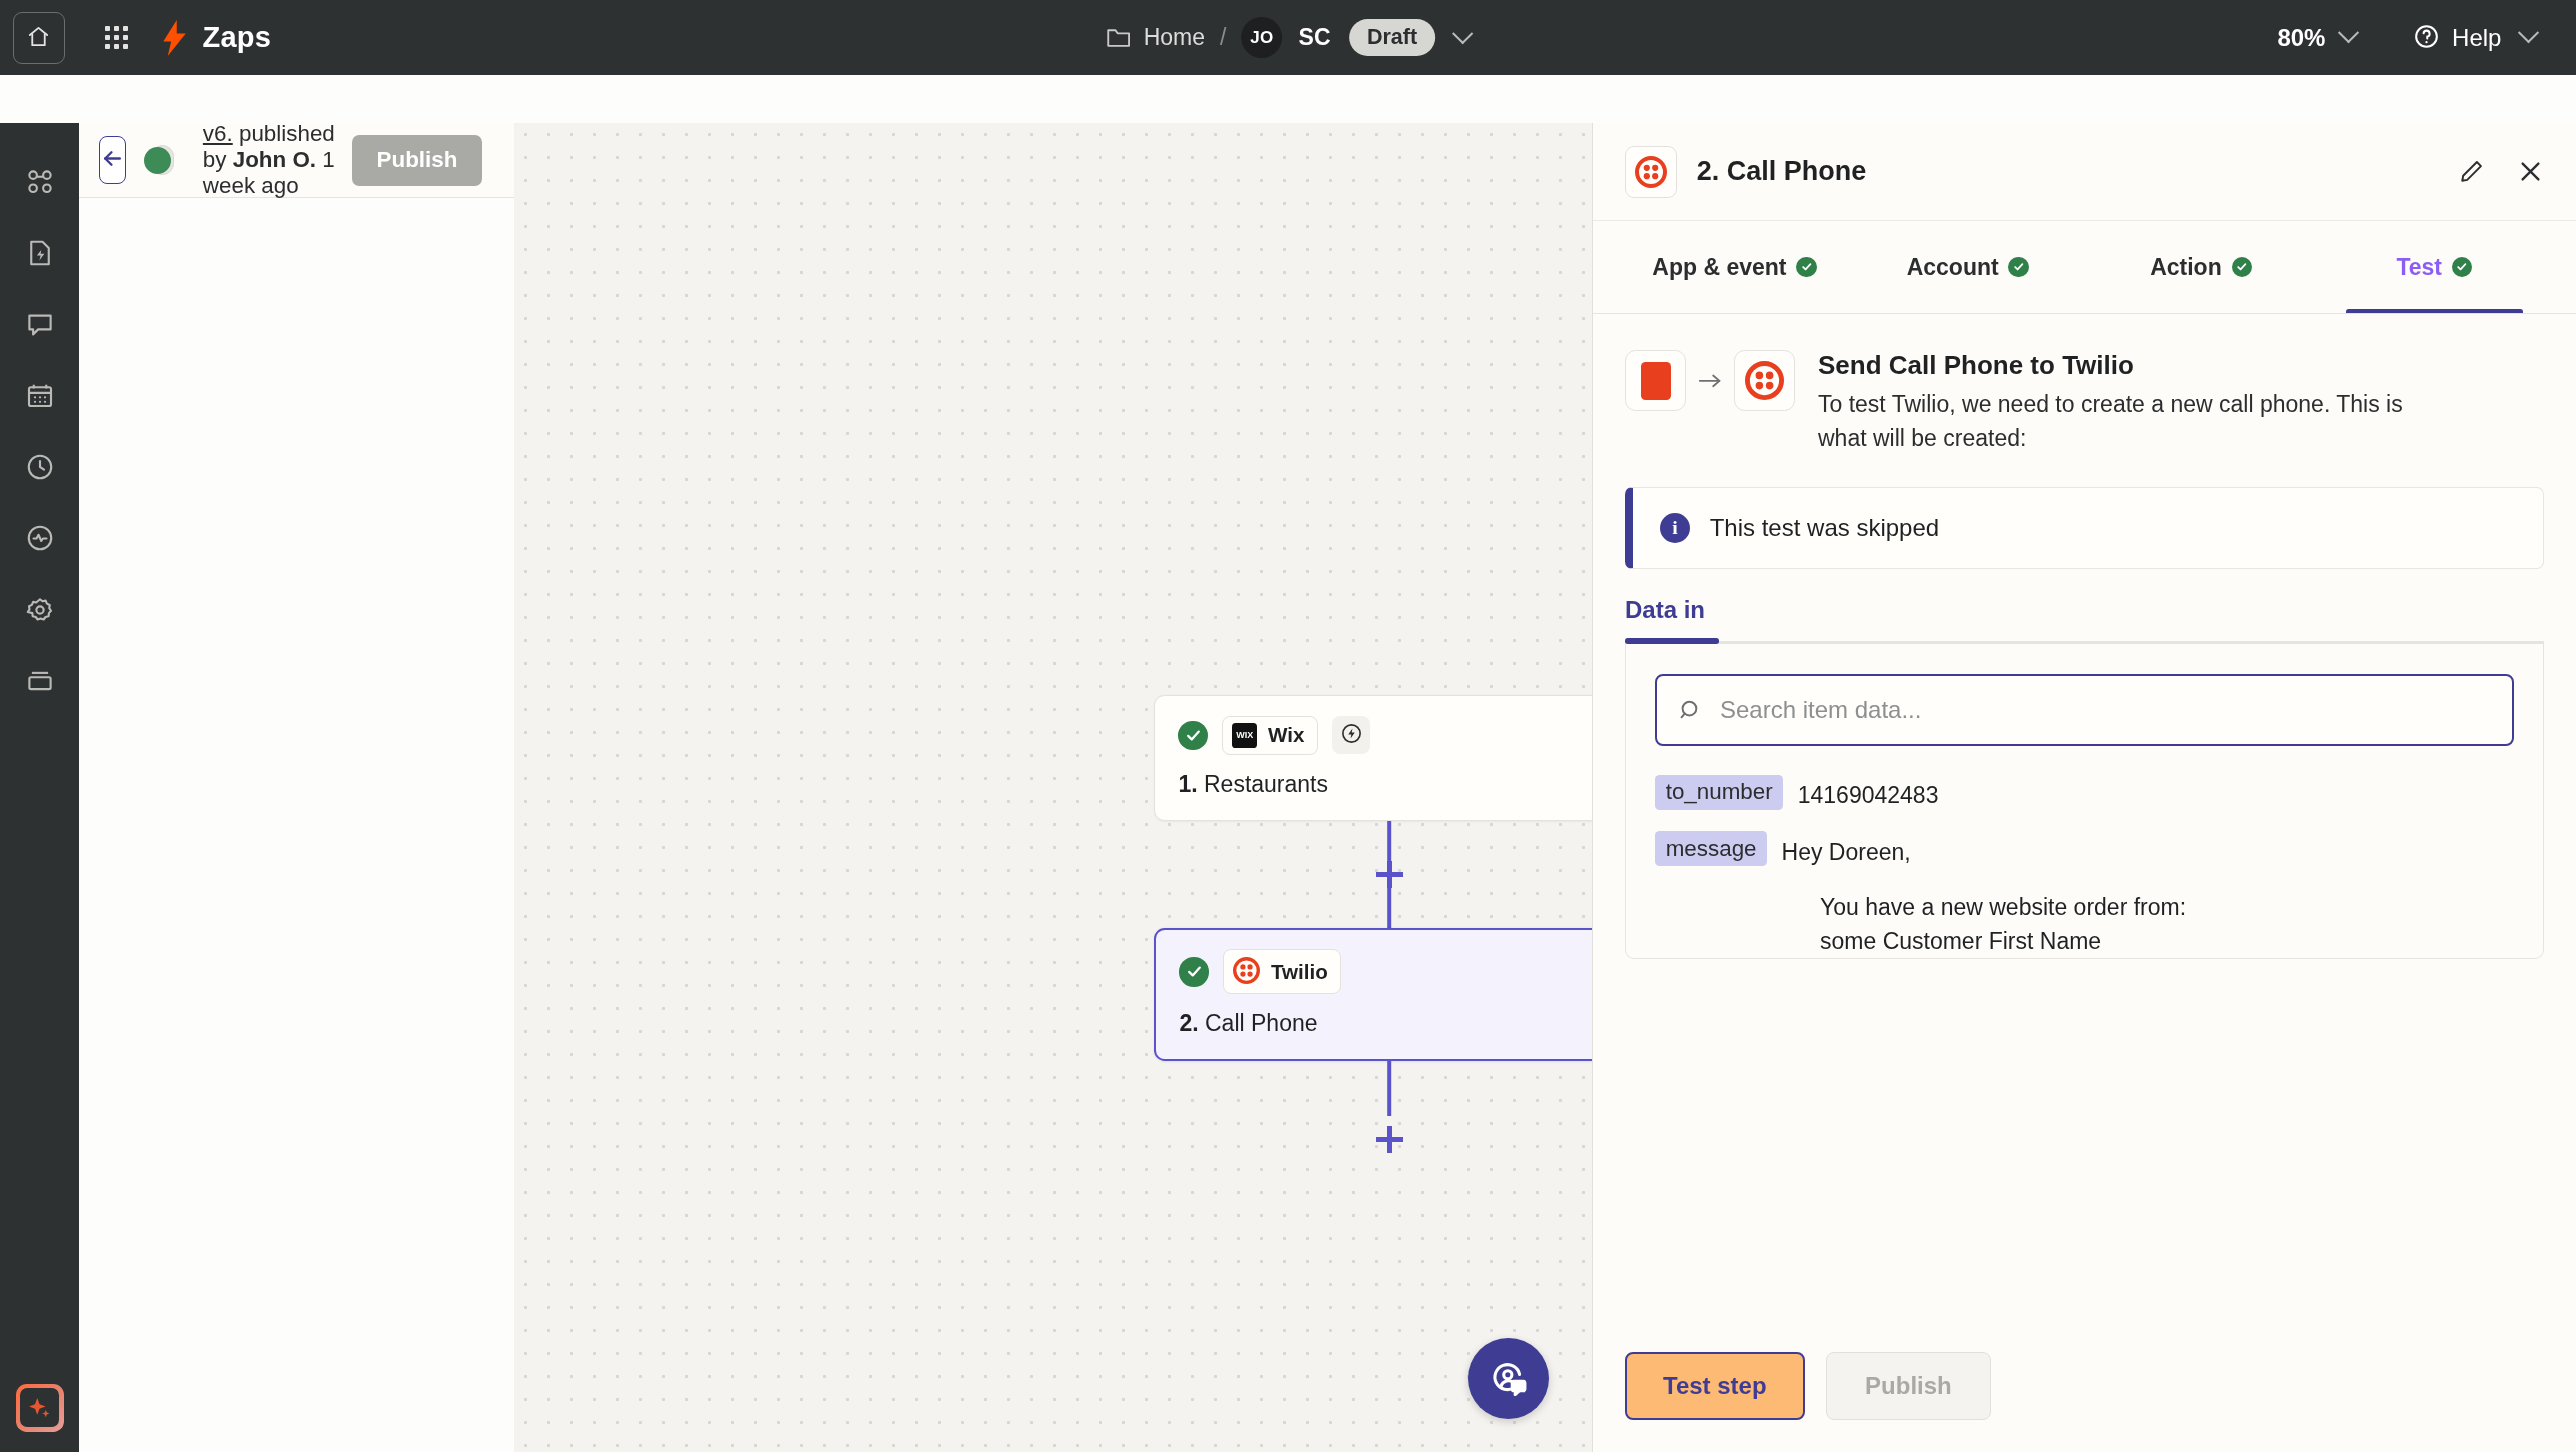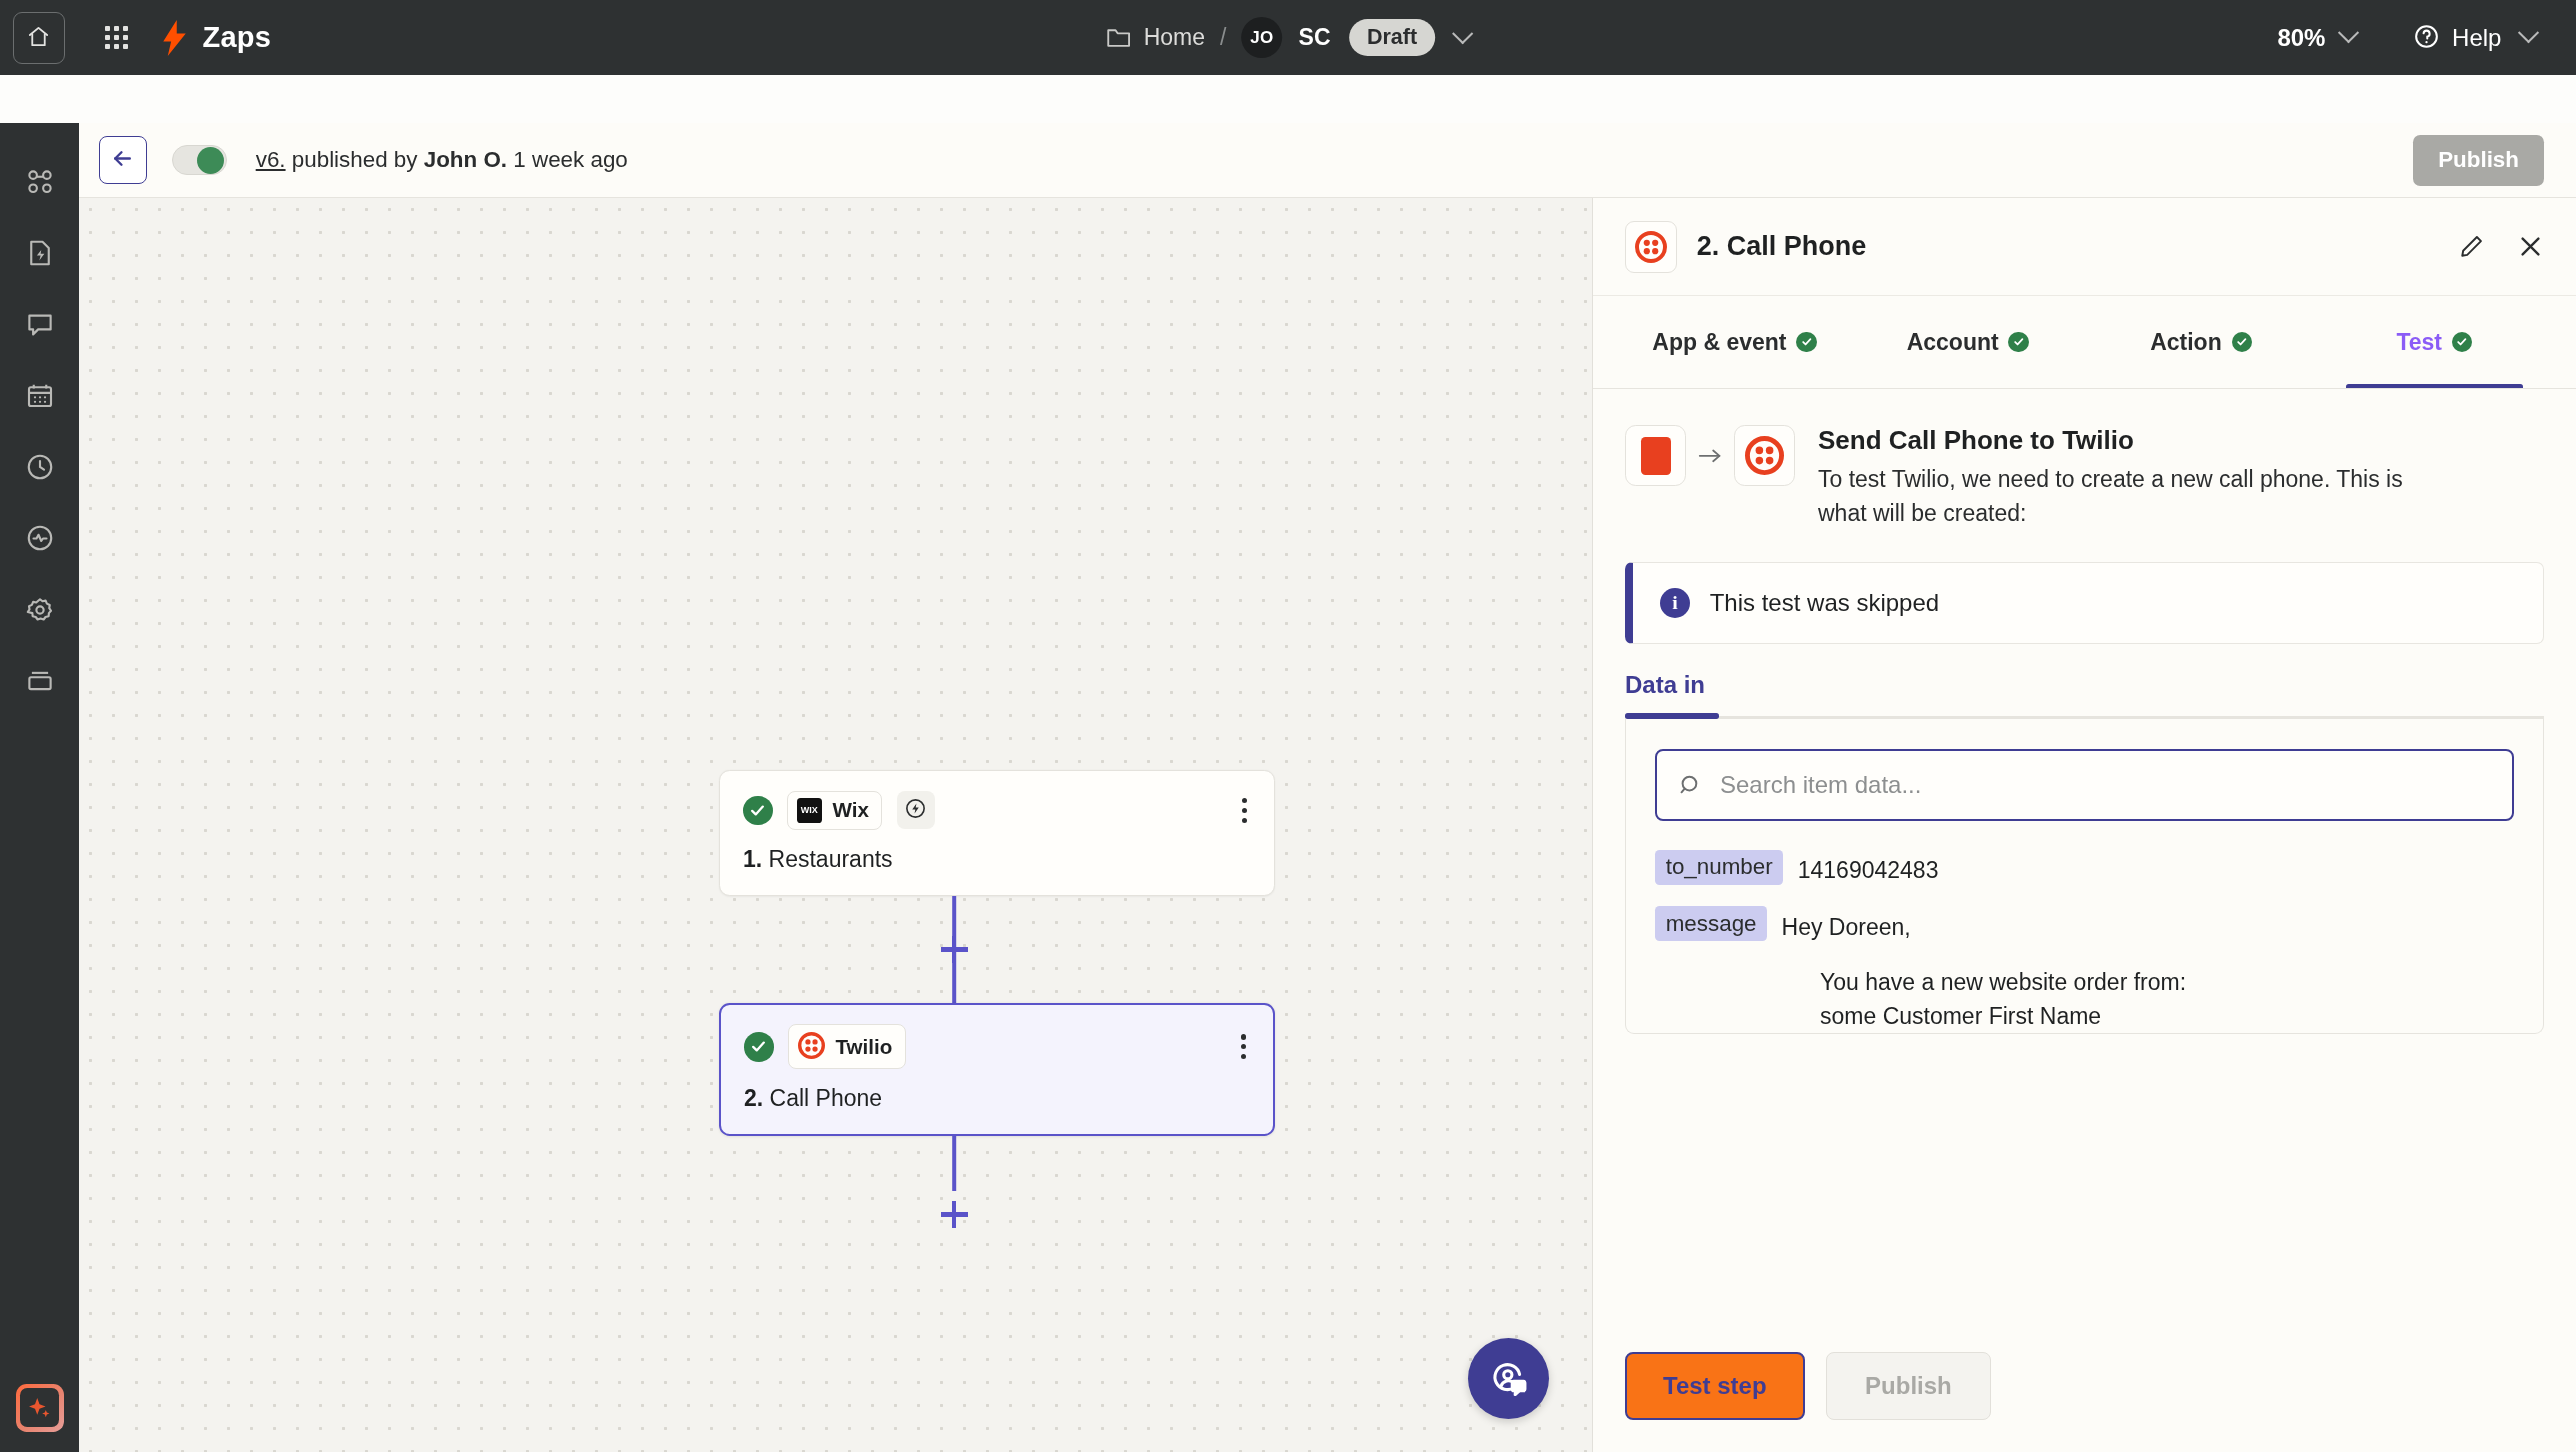--- a/index.html
+++ b/index.html
@@ -65,21 +65,21 @@
   .ai-fab {
     position: absolute; bottom: 21.5px; left: 50%; transform: translateX(-50%);
     width: 48px; height: 48px; border-radius: 10.7px;
     background: linear-gradient(135deg,#ff6a3d,#e8836e 55%,#e79f9a);
     display: flex; align-items: center; justify-content: center; cursor: pointer;
   }
   .ai-fab-inner { width: 39px; height: 39px; border-radius: 7.2px; background: #2e3132;
                   display: flex; align-items: center; justify-content: center; }
 
   
-  .maincol { flex: 1; display: flex; flex-direction: column; min-width: 0; }
+  .maincol { flex: 1; display: flex; flex-direction: row; min-width: 0; }
 
   .subbar {
     height: 75px; flex: 0 0 75px; background: #fdfcf8; border-bottom: 0.9px solid #e6e4de;
     display: flex; align-items: center; padding: 0 32px 0 19.7px;
   }
   .back-btn {
     width: 48px; height: 48px; border: 1.8px solid #3f3d93; border-radius: 8px;
     display: flex; align-items: center; justify-content: center; cursor: pointer; background: #fff;
   }
   .toggle {
@@ -213,21 +213,21 @@
 
   .fields { margin-top: 29px; }
   .field-row { display: flex; align-items: flex-start; gap: 14.3px; margin-bottom: 19.7px; }
   .field-key { background: #ccccf0; color: #2b2d2e; font-size: 22.4px; border-radius: 4.5px;
                padding: 4.5px 10.7px; white-space: nowrap; }
   .field-val { font-size: 23px; color: #1f2122; padding-top: 4.5px; line-height: 1.42; }
   .msg-body { margin-left: 165px; font-size: 23px; color: #1f2122; line-height: 1.48; margin-top: 21.5px; }
 
   .panel-foot { flex: 0 0 134px; display: flex; align-items: center; gap: 21.5px; padding: 0 32px;
                 background: #fdfcf8; }
-  .btn-test { background: #f97316; border: 2.7px solid #3f3d93; color: #3f3d93; font-size: 24px; font-weight: 700;
+  .btn-test { background: #fdba74; border: 2.7px solid #3f3d93; color: #3f3d93; font-size: 24px; font-weight: 700;
               padding: 18px 36px; border-radius: 8px; cursor: pointer; font-family: "Liberation Sans", sans-serif; }
   .btn-publish-dis { background: #f4f3ef; border: 0.9px solid #e2e0da; color: #a9a9a5; font-size: 24px; font-weight: 600;
                      padding: 19px 38px; border-radius: 8px; cursor: default; font-family: "Liberation Sans", sans-serif; }
 </style>
 </head>
 <body>
 
 <div class="app">
 
   <div class="topbar">

